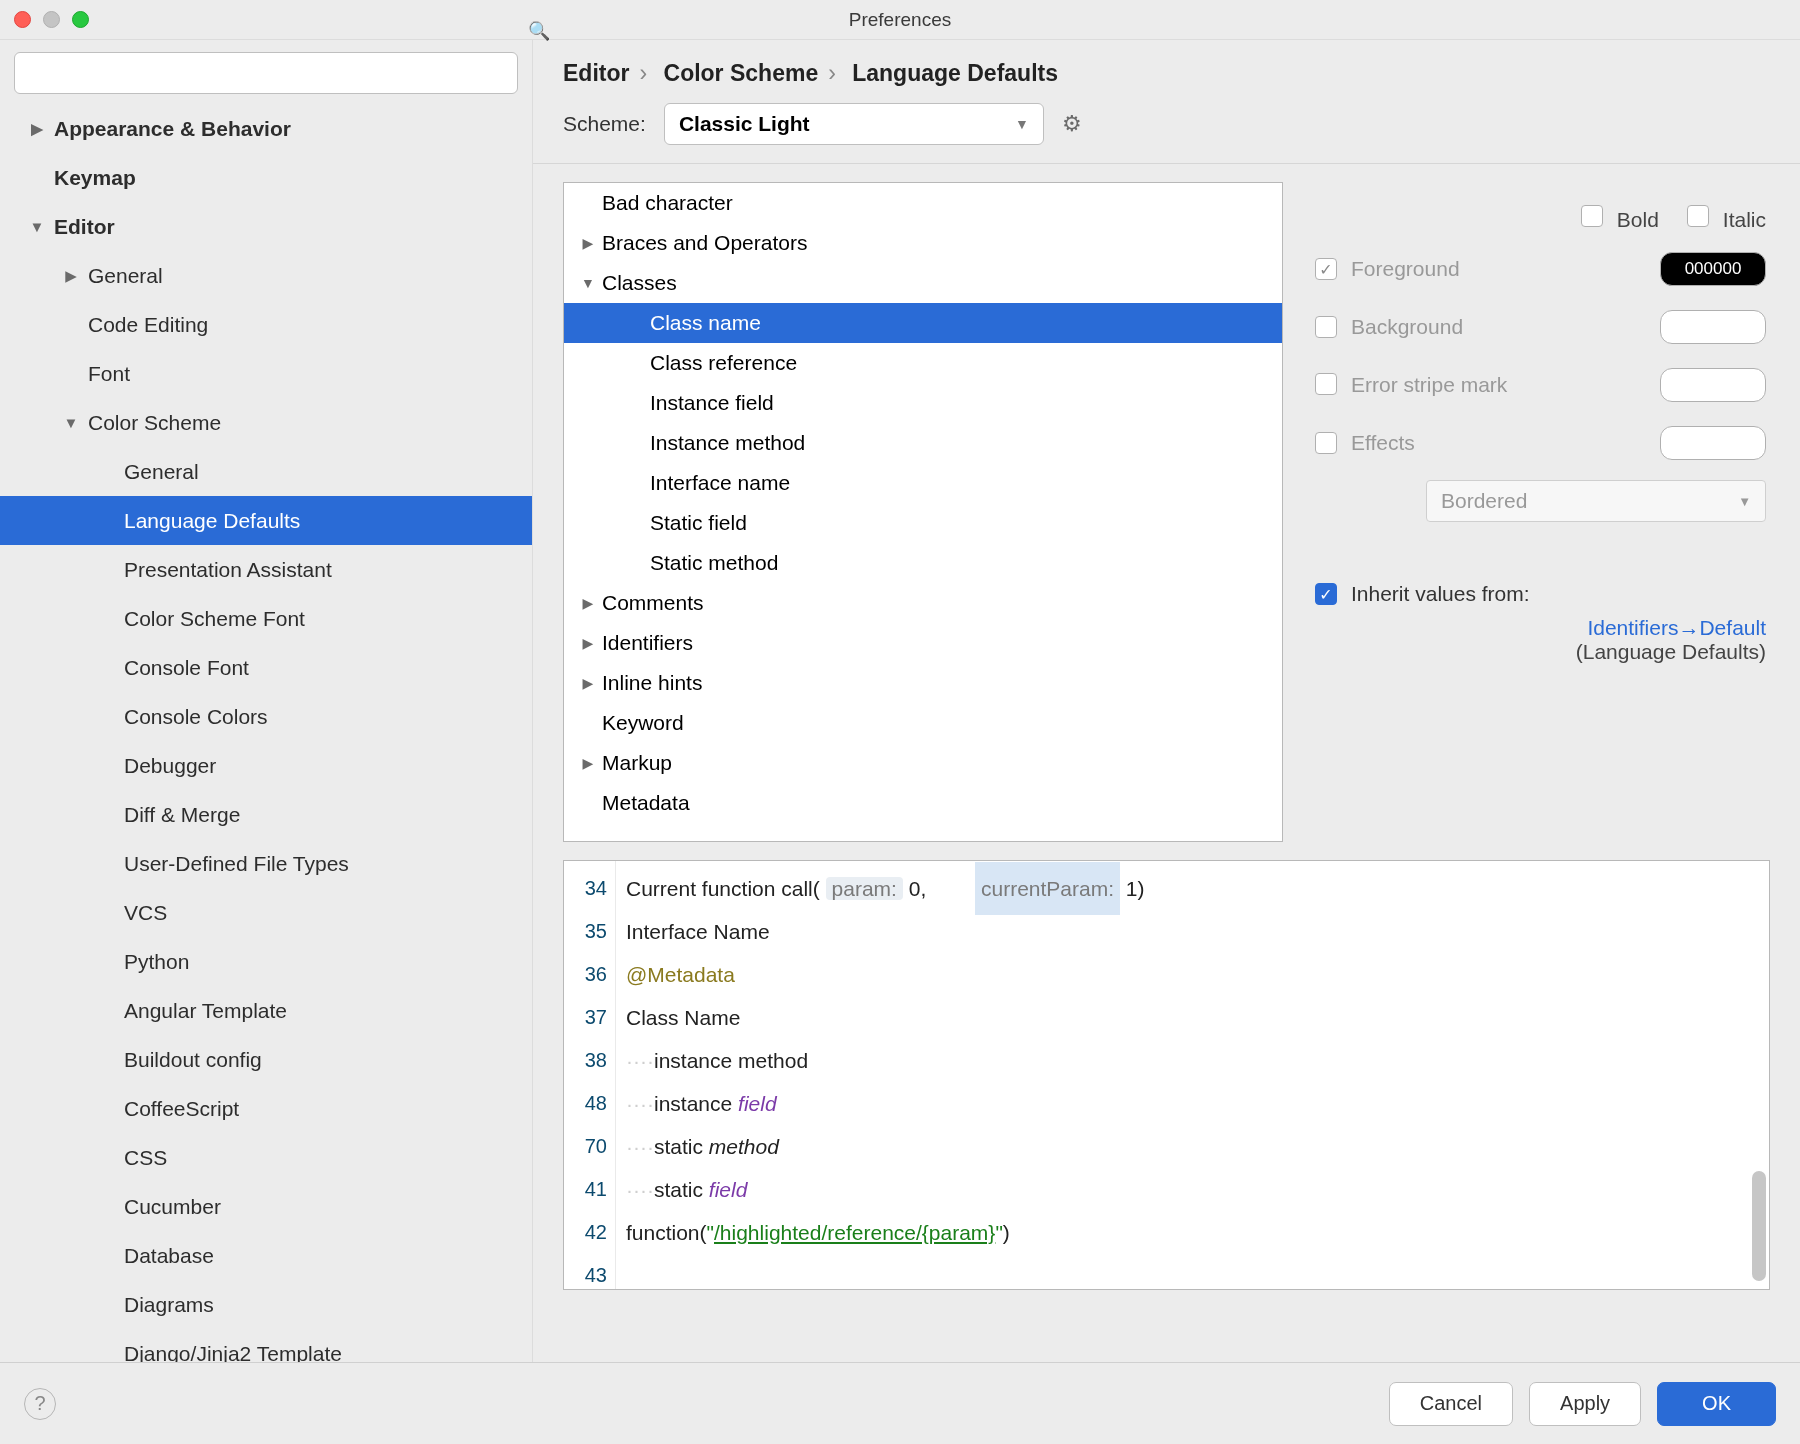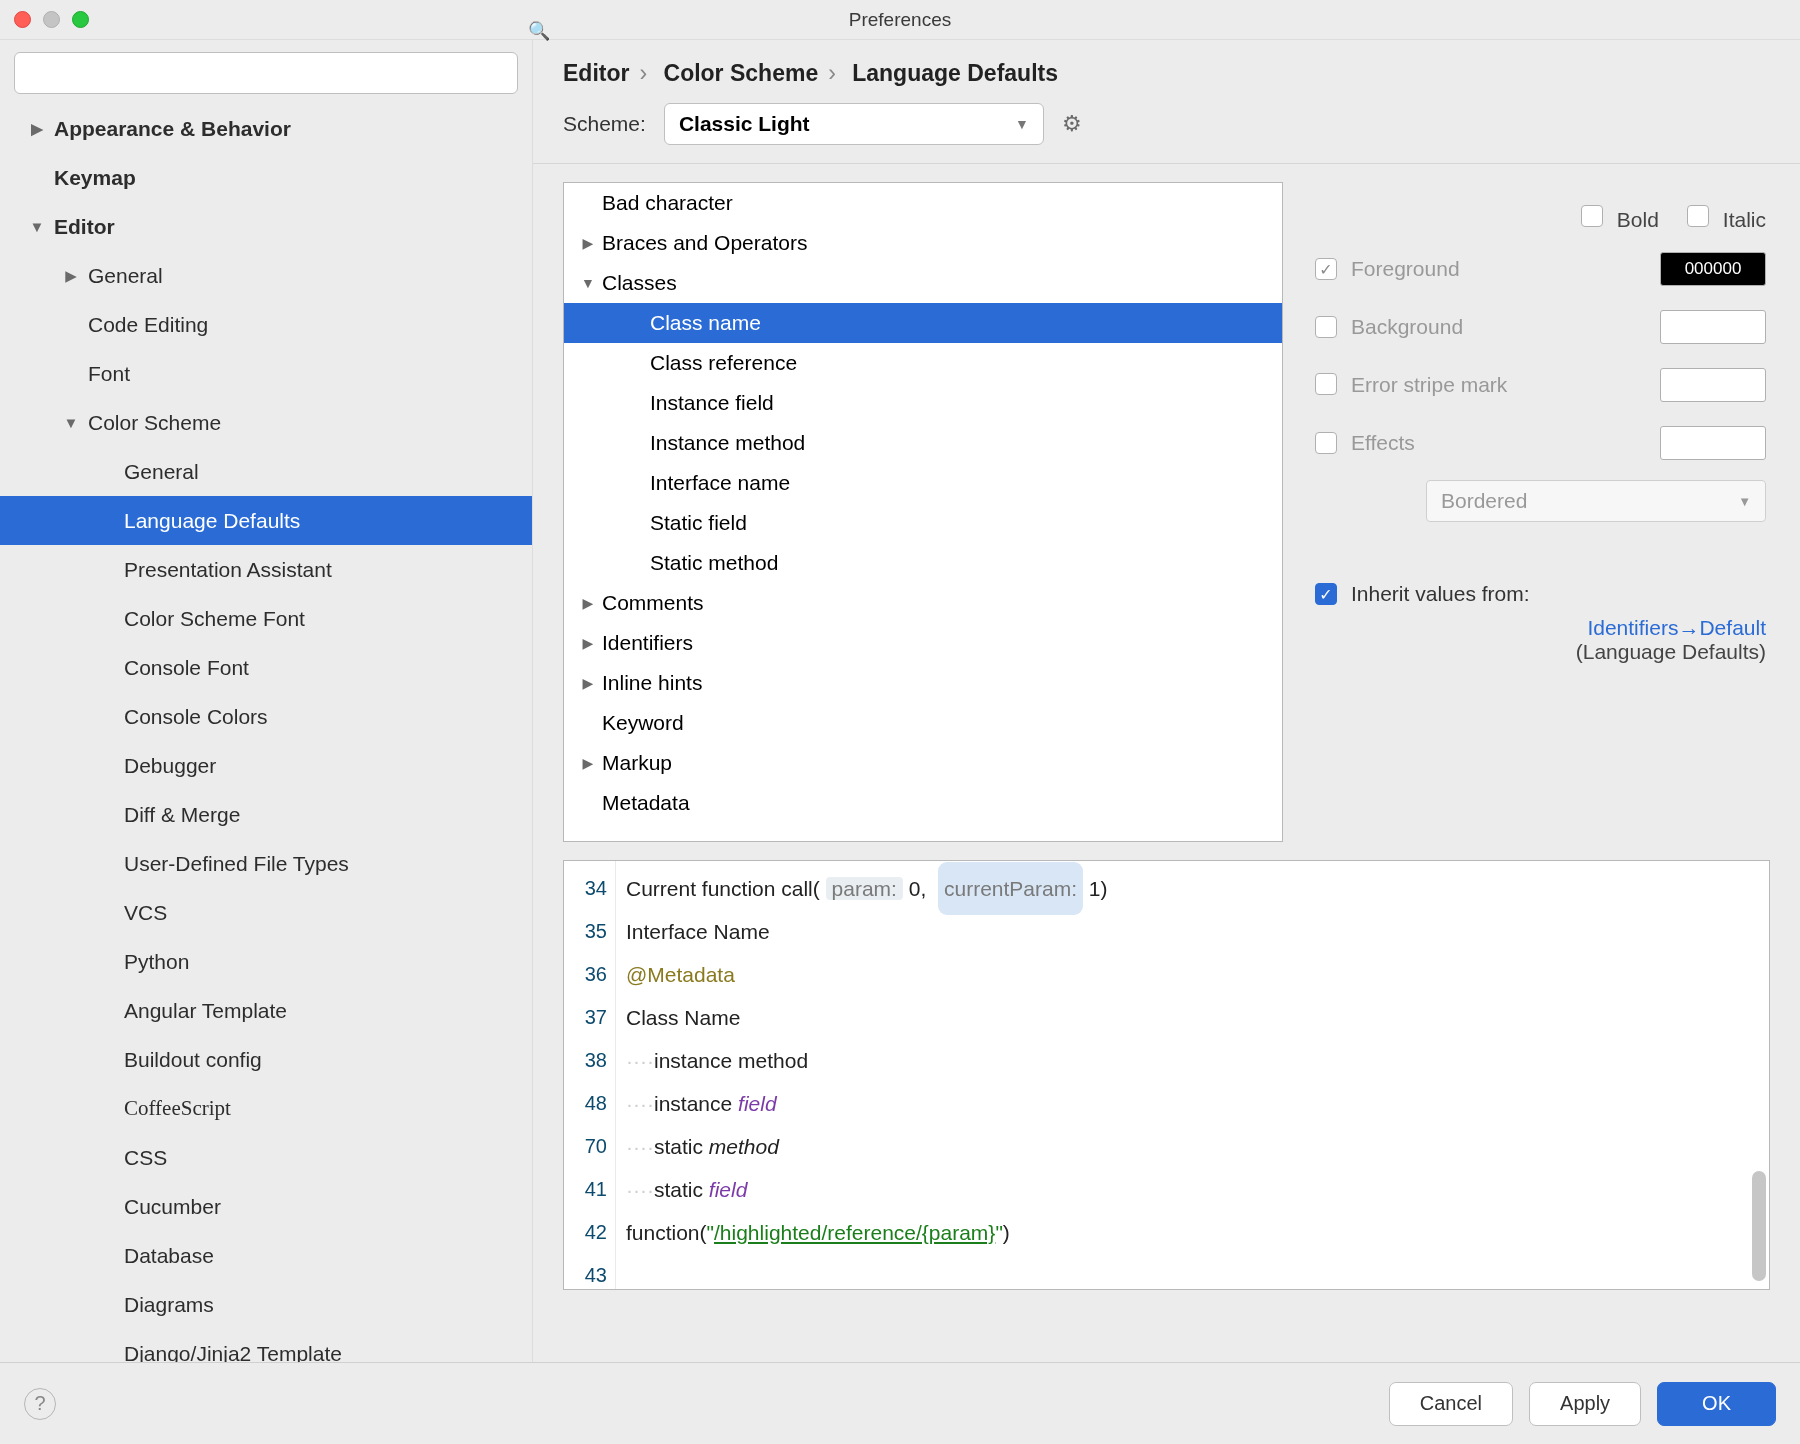--- a/index.html
+++ b/index.html
@@ -41,33 +41,33 @@
 .attr-row.sel .attr-chev { color:#fff; }
 .props { flex:1; padding:14px 4px 0 0; font-size:21px; color:#444; }
 .prow { display:flex; align-items:center; justify-content:space-between; height:58px; }
 .prow.top { justify-content:flex-end; gap:28px; height:44px; }
 .ck { width:22px; height:22px; border:1.5px solid #b0b0b0; border-radius:4px; margin-right:14px; display:inline-flex; align-items:center; justify-content:center; background:#fff; }
 .ck.on { background:#2a6bd6; border-color:#2a6bd6; color:#fff; }
 .ck.mixed::after { content:"✓"; color:#888; font-size:16px; }
 .ck.on::after { content:"✓"; font-size:16px; color:#fff; }
 .lbl { flex:1; color:#999; }
 .lbl.enabled { color:#333; }
-.swatch { width:106px; height:34px; border:1px solid #b0b0b0; border-radius:3px; }
+.swatch { width:106px; height:34px; border:1px solid #b0b0b0; border-radius:12px; }
 .swatch.black { background:#000; }
 .swatch.empty { background:#fff; }
 .effectsel { width:340px; height:42px; border:1px solid #cfcfcf; border-radius:4px; background:#f7f7f7; display:flex; align-items:center; justify-content:space-between; padding:0 14px; color:#999; margin-left:auto;}
 .inherit { margin-top:52px; }
 .inh-link { text-align:right; margin-top:10px; font-size:21px; }
 .inh-link a { color:#2a6bd6; text-decoration:none; }
 .inh-link .sub { color:#444; }
 .preview { margin-top:18px; height:430px; border:1px solid #b8b8b8; background:#fff; display:flex; font-family:Menlo,Consolas,monospace; font-size:21px; line-height:43px; position:relative; overflow:hidden;}
 .gutter { width:52px; background:#fff; border-right:1px solid #eaeaea; text-align:right; color:#0c4a6e; padding:6px 8px 0 0; font-size:20px;}
 .code { flex:1; padding:6px 0 0 10px; color:#222; white-space:pre; overflow:hidden;}
 .code .hint { background:#e9eef3; border-radius:4px; color:#7a7a7a; padding:0 6px; }
-.code .hint2 { background:#d8e6f5; border-radius:9px; color:#7a7a7a; padding:15px 6px; }
+.code .hint2 { background:#d8e6f5; border-radius:0; color:#7a7a7a; padding:15px 6px;margin-left:37px; }
 .code .meta { color:#8a7a1f; }
 .code .dots { color:#cfcfcf; }
 .code .it { font-style:italic; }
 .code .purple { color:#7b3aa8; }
 .code .str { color:#1a7f1a; }
 .code .ul { text-decoration:underline; }
 .vscroll { position:absolute; right:3px; top:310px; width:14px; height:110px; background:#c6c6c6; border-radius:7px; }
 .footer { height:82px; border-top:1px solid #d0d0d0; display:flex; align-items:center; padding:0 24px; gap:16px; }
 .help { width:32px; height:32px; border:1.5px solid #b5b5b5; border-radius:50%; display:flex; align-items:center; justify-content:center; color:#888; font-size:20px;}
 .spacer { flex:1; }
@@ -169,21 +169,21 @@
           <div class="tree-row ind2">
             <span class="chev"></span>
             <span style="margin-left: 8px;">Angular Template</span>
           </div>
           <div class="tree-row ind2">
             <span class="chev"></span>
             <span style="margin-left: 8px;">Buildout config</span>
           </div>
           <div class="tree-row ind2">
             <span class="chev"></span>
-            <span style="margin-left: 8px; font-family: Liberation Serif, serif;">CoffeeScript</span>
+            <span style="margin-left: 8px;">CoffeeScript</span>
           </div>
           <div class="tree-row ind2">
             <span class="chev"></span>
             <span style="margin-left: 8px;">CSS</span>
           </div>
           <div class="tree-row ind2">
             <span class="chev"></span>
             <span style="margin-left: 8px;">Cucumber</span>
           </div>
           <div class="tree-row ind2">

